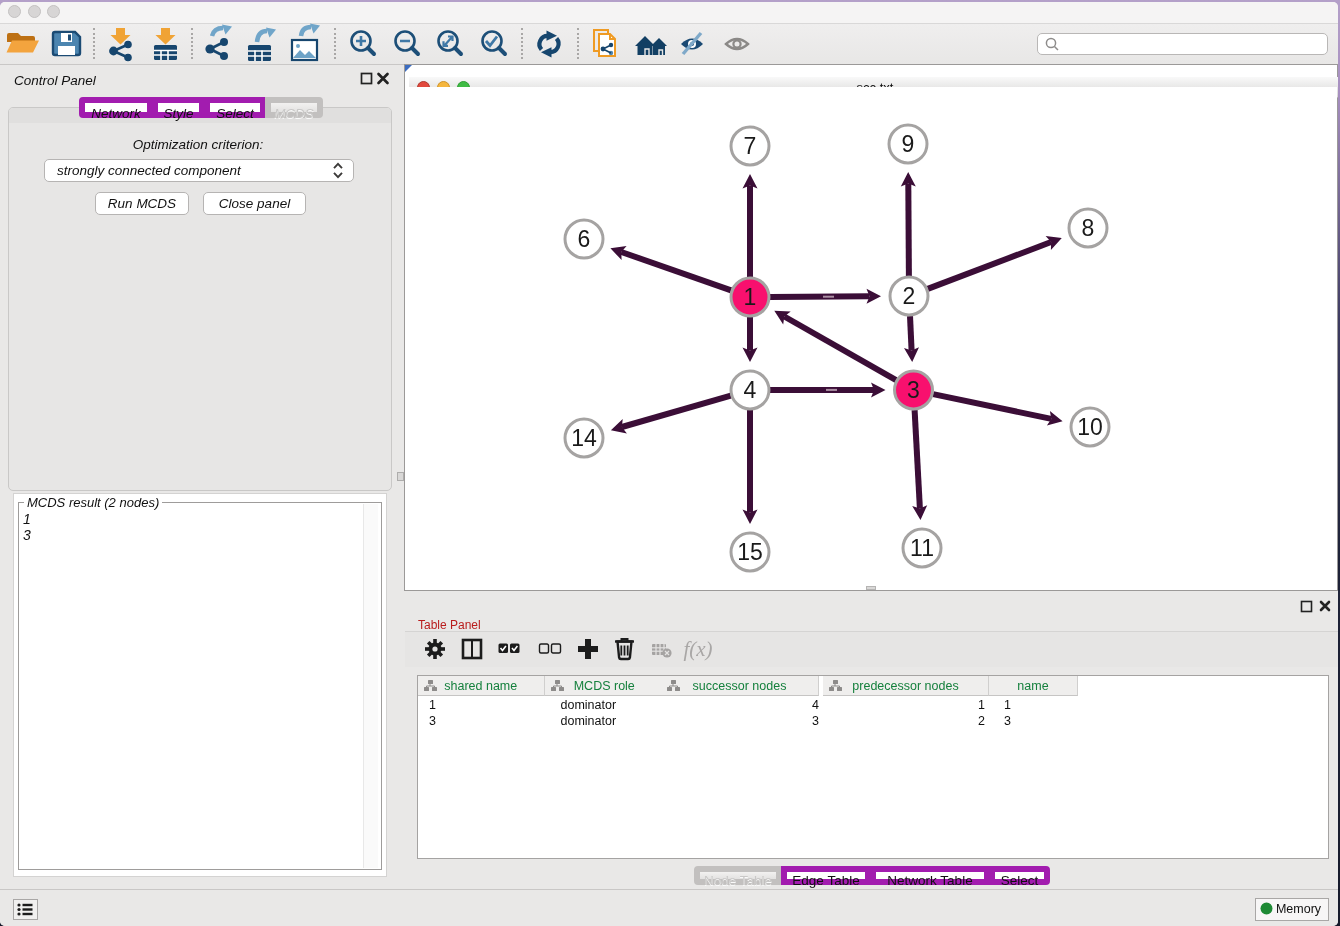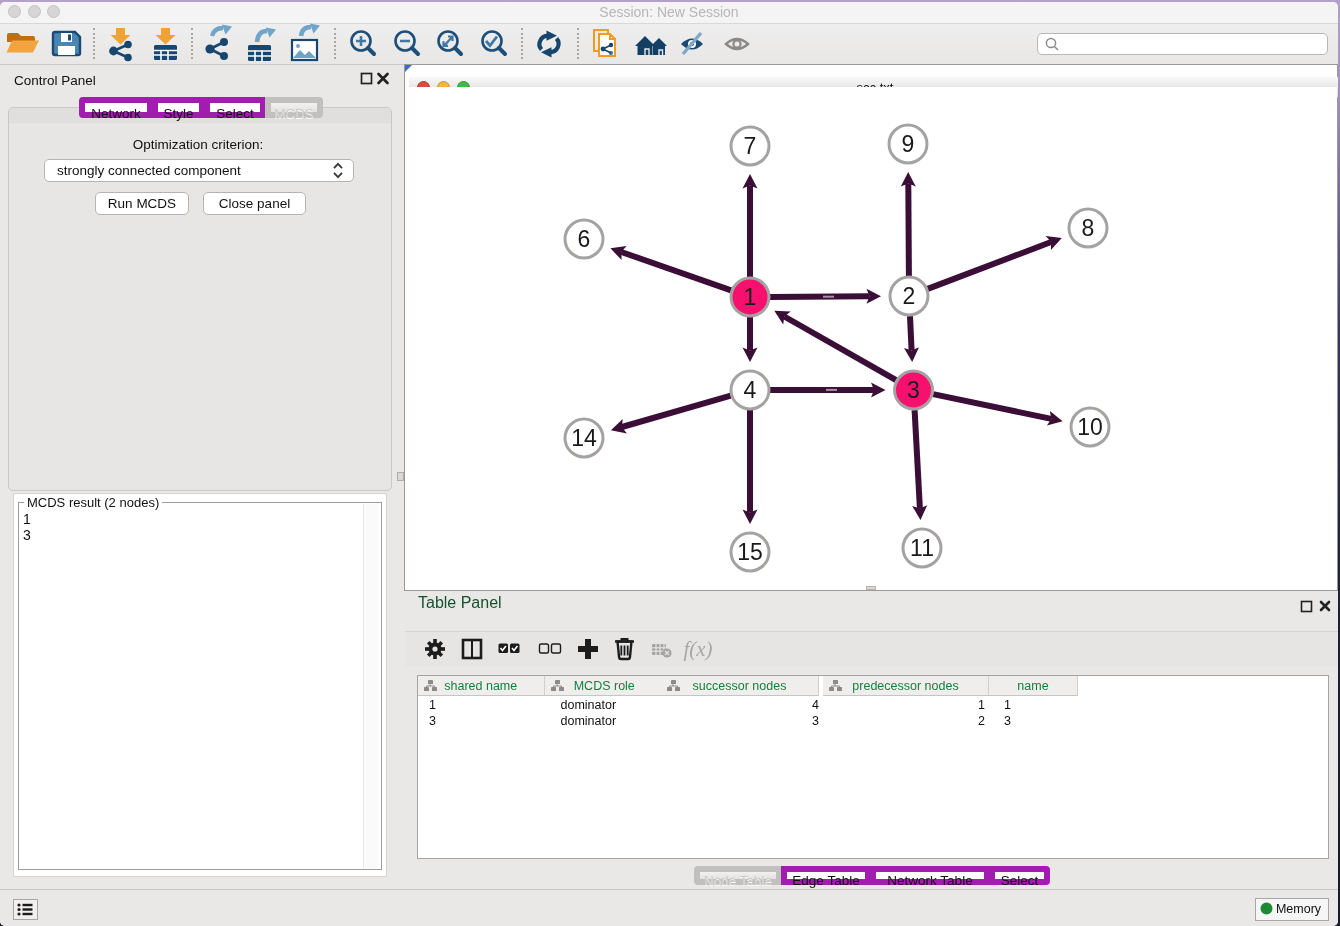--- a/index.html
+++ b/index.html
@@ -56,21 +56,21 @@
 #sccwin{position:absolute;left:404px;top:-1px;width:934px;height:527px;
  border:1px solid #9b9998;box-sizing:border-box;background:#fff;}
 #scctitle{position:absolute;left:4px;top:0;width:100%;height:20px;
  background:linear-gradient(#f9f9f9,#d8d7d6);border-bottom:1px solid #b4b2b1;margin-top:12px;}
 #scctext{position:absolute;left:0;top:3px;width:100%;text-align:center;
  font-size:13px;color:#111;}
 .wbtn{position:absolute;top:3.5px;width:13px;height:13px;border-radius:50%;box-sizing:border-box;}
 #canvas{position:absolute;left:0;top:22px;width:932px;height:503px;background:#fff;}
 
 #tablepanel{position:absolute;left:404px;top:526px;width:934px;height:298px;background:#e9e8e7;}
-#tp-title{position:absolute;left:14px;top:3px;font-size:16px;color:#14532d;}
+#tp-title{position:absolute;left:14px;top:27px;font-size:12px;color:#b91c1c;}
 #tp-toolbar{position:absolute;left:1px;top:40px;width:932px;height:35px;
  background:#e6e5e4;border-top:1px solid #d5d4d3;padding-left:11px;}
 #tp-table{position:absolute;left:13px;top:84px;width:910px;height:182px;
  background:#fff;border:1px solid #a5a3a2;}
 .thead{position:absolute;top:0;height:20px;background:#efeeed;
  border-right:1px solid #d0cfce;border-bottom:1px solid #c6c5c4;box-sizing:border-box;
  font-size:12.5px;color:#15803d;text-align:center;line-height:20px;}
 .trow{position:absolute;height:16px;font-size:12.5px;color:#111;line-height:16px;}
 .tcell{position:absolute;top:0;height:16px;box-sizing:border-box;}
 .bttabs{position:absolute;top:275px;height:19px;font-size:13.5px;}
@@ -80,21 +80,20 @@
  font-size:12.5px;color:#111;text-align:center;line-height:21px;}
 #listbtn{position:absolute;left:13px;top:9px;width:25px;height:21px;
  background:#f1f0ef;border:1px solid #a9a7a6;box-sizing:border-box;}
 </style></head>
 <body>
 <div id="win">
   <div id="titlebar">
     <div class="tl" style="left:8px;"></div>
     <div class="tl" style="left:27.5px;"></div>
     <div class="tl" style="left:47px;"></div>
-    <div id="title-text">Session: New Session</div>
   </div>
   <div id="toolbar">
     <svg class="abs" style="left:0;top:-1px;" width="770" height="41" viewBox="0 0 770 41">
 
       <g>
         <path d="M7,28 V12 q0,-2 2,-2 h9 l3,3 h12 q2,0 2,2 v4 h-28 z" fill="#bd7013"></path>
         <path d="M6.5,29.5 L12,17.5 h27 L33,29.5 z" fill="#f3a43e"></path>
       </g>
 
       <g>
@@ -220,21 +219,21 @@
     <div class="tsep" style="left:521px;"></div>
     <div class="tsep" style="left:577px;"></div>
     <div id="searchbox">
         <svg width="24" height="20" viewBox="0 0 24 20" style="position:absolute;left:2px;top:0;">
 <circle cx="11" cy="9" r="4.6" fill="none" stroke="#8e8c8b" stroke-width="1.5"></circle>
 <line x1="14.5" y1="12.5" x2="18" y2="16" stroke="#8e8c8b" stroke-width="1.5"></line>
 </svg>
       </div>
   </div>
   <div id="main">
-    <div id="leftpanel" class="abs" style="left:0;top:0;width:396px;height:824px;">
+    <div id="leftpanel" class="abs" style="left:0;top:0;width:396px;height:824px;font-style:italic;">
       <div id="cp-head">
         <div id="cp-title">Control Panel</div>
         <svg style="position:absolute;left:358px;top:5px;" width="36" height="18" viewBox="0 0 36 18">
 <rect x="3.5" y="3.5" width="10" height="10" fill="none" stroke="#222" stroke-width="1.7"></rect>
 <path d="M20.5,4 l9,9 M29.5,4 l-9,9" stroke="#222" stroke-width="2.7" stroke-linecap="round"></path>
 <rect x="418" y="208.7" width="11" height="2" fill="#ab8fa3"></rect>
 <rect x="421" y="301.9" width="11" height="2" fill="#ab8fa3"></rect>
 </svg>
       </div>
       <div id="tabpane"></div>

